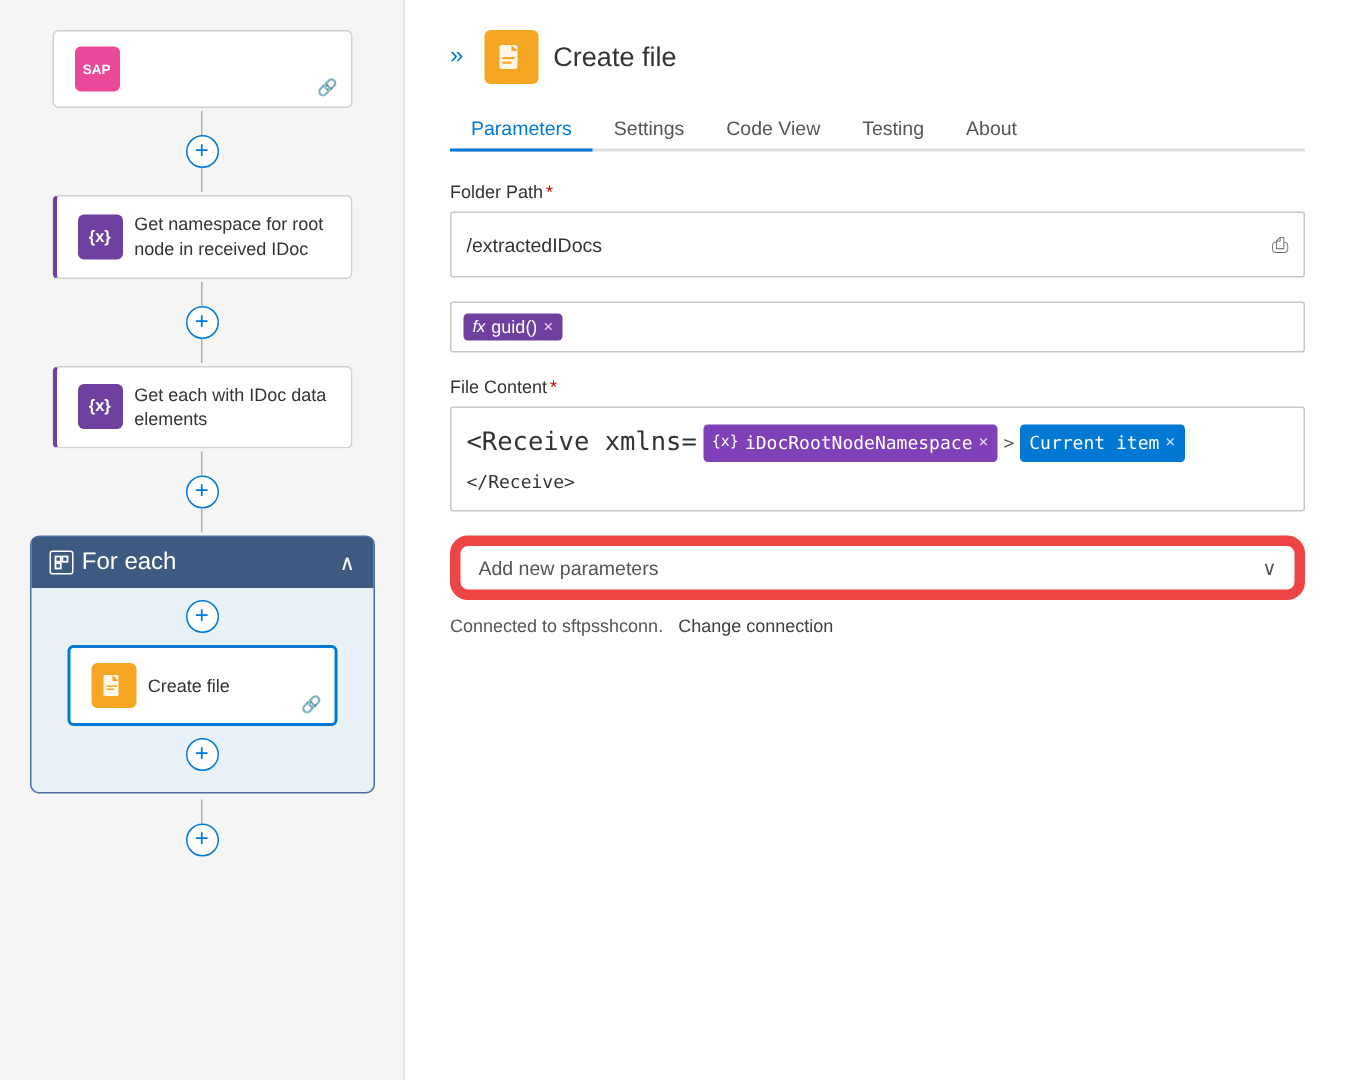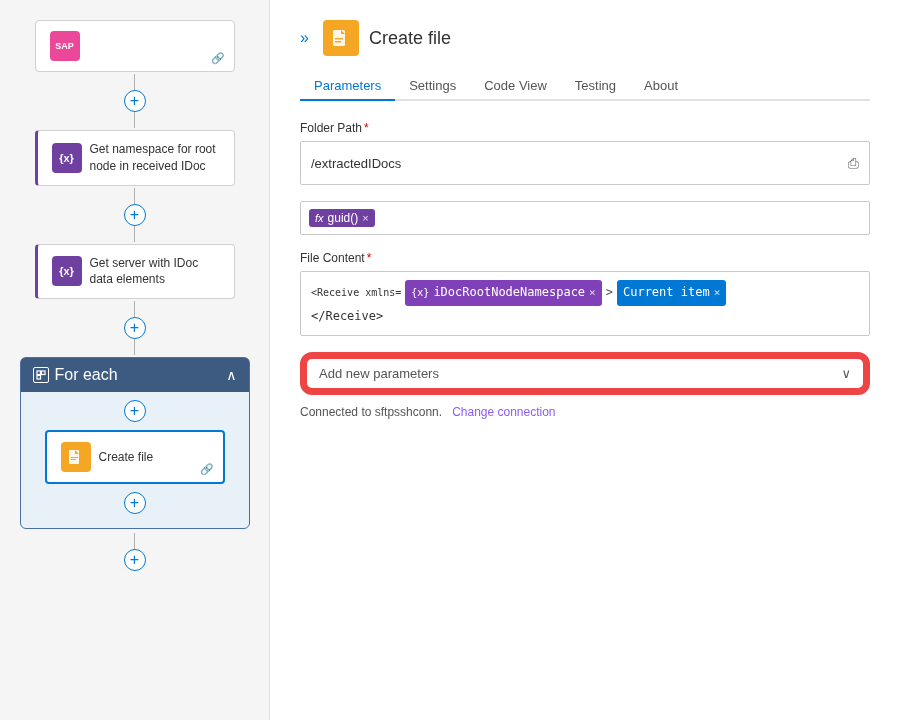--- a/index.html
+++ b/index.html
@@ -312,34 +312,34 @@
       font-size: 13px;
       cursor: pointer;
       margin-bottom: 10px;
     }
 
     .connection-text {
       font-size: 12px;
       color: #555;
     }
     .connection-link {
-      color: #8b5cf6;
+      color: #404040;
       text-decoration: none;
       cursor: pointer;
     }
 
     .xmlns-text {
       color: #333;
       font-family: monospace;
       font-size: 12px;
     }
     .angle-bracket {
       color: #333;
       font-family: monospace;
-      font-size: 10px;
+      font-size: 17px;
     }
     .arrow-icon {
       color: #555;
       font-size: 12px;
     }
   </style>
 </head>
 <body>
 
 <div class="left-panel">
@@ -363,21 +363,21 @@
   </div>
 
   <div class="connector">
     <div class="connector-line"></div>
     <div class="connector-plus">+</div>
     <div class="connector-line"></div>
   </div>
 
   <div class="flow-node" style="border-left:3px solid #7040a0;">
     <div class="node-icon node-icon-purple" style="font-size:11px;">{x}</div>
-    <div class="node-text">Get server with IDoc data elements</div>
+    <div class="node-text">Get each with IDoc data elements</div>
   </div>
 
   <div class="connector">
     <div class="connector-line"></div>
     <div class="connector-plus">+</div>
     <div class="connector-line"></div>
   </div>
 
   <div class="for-each-container">
     <div class="for-each-header">

